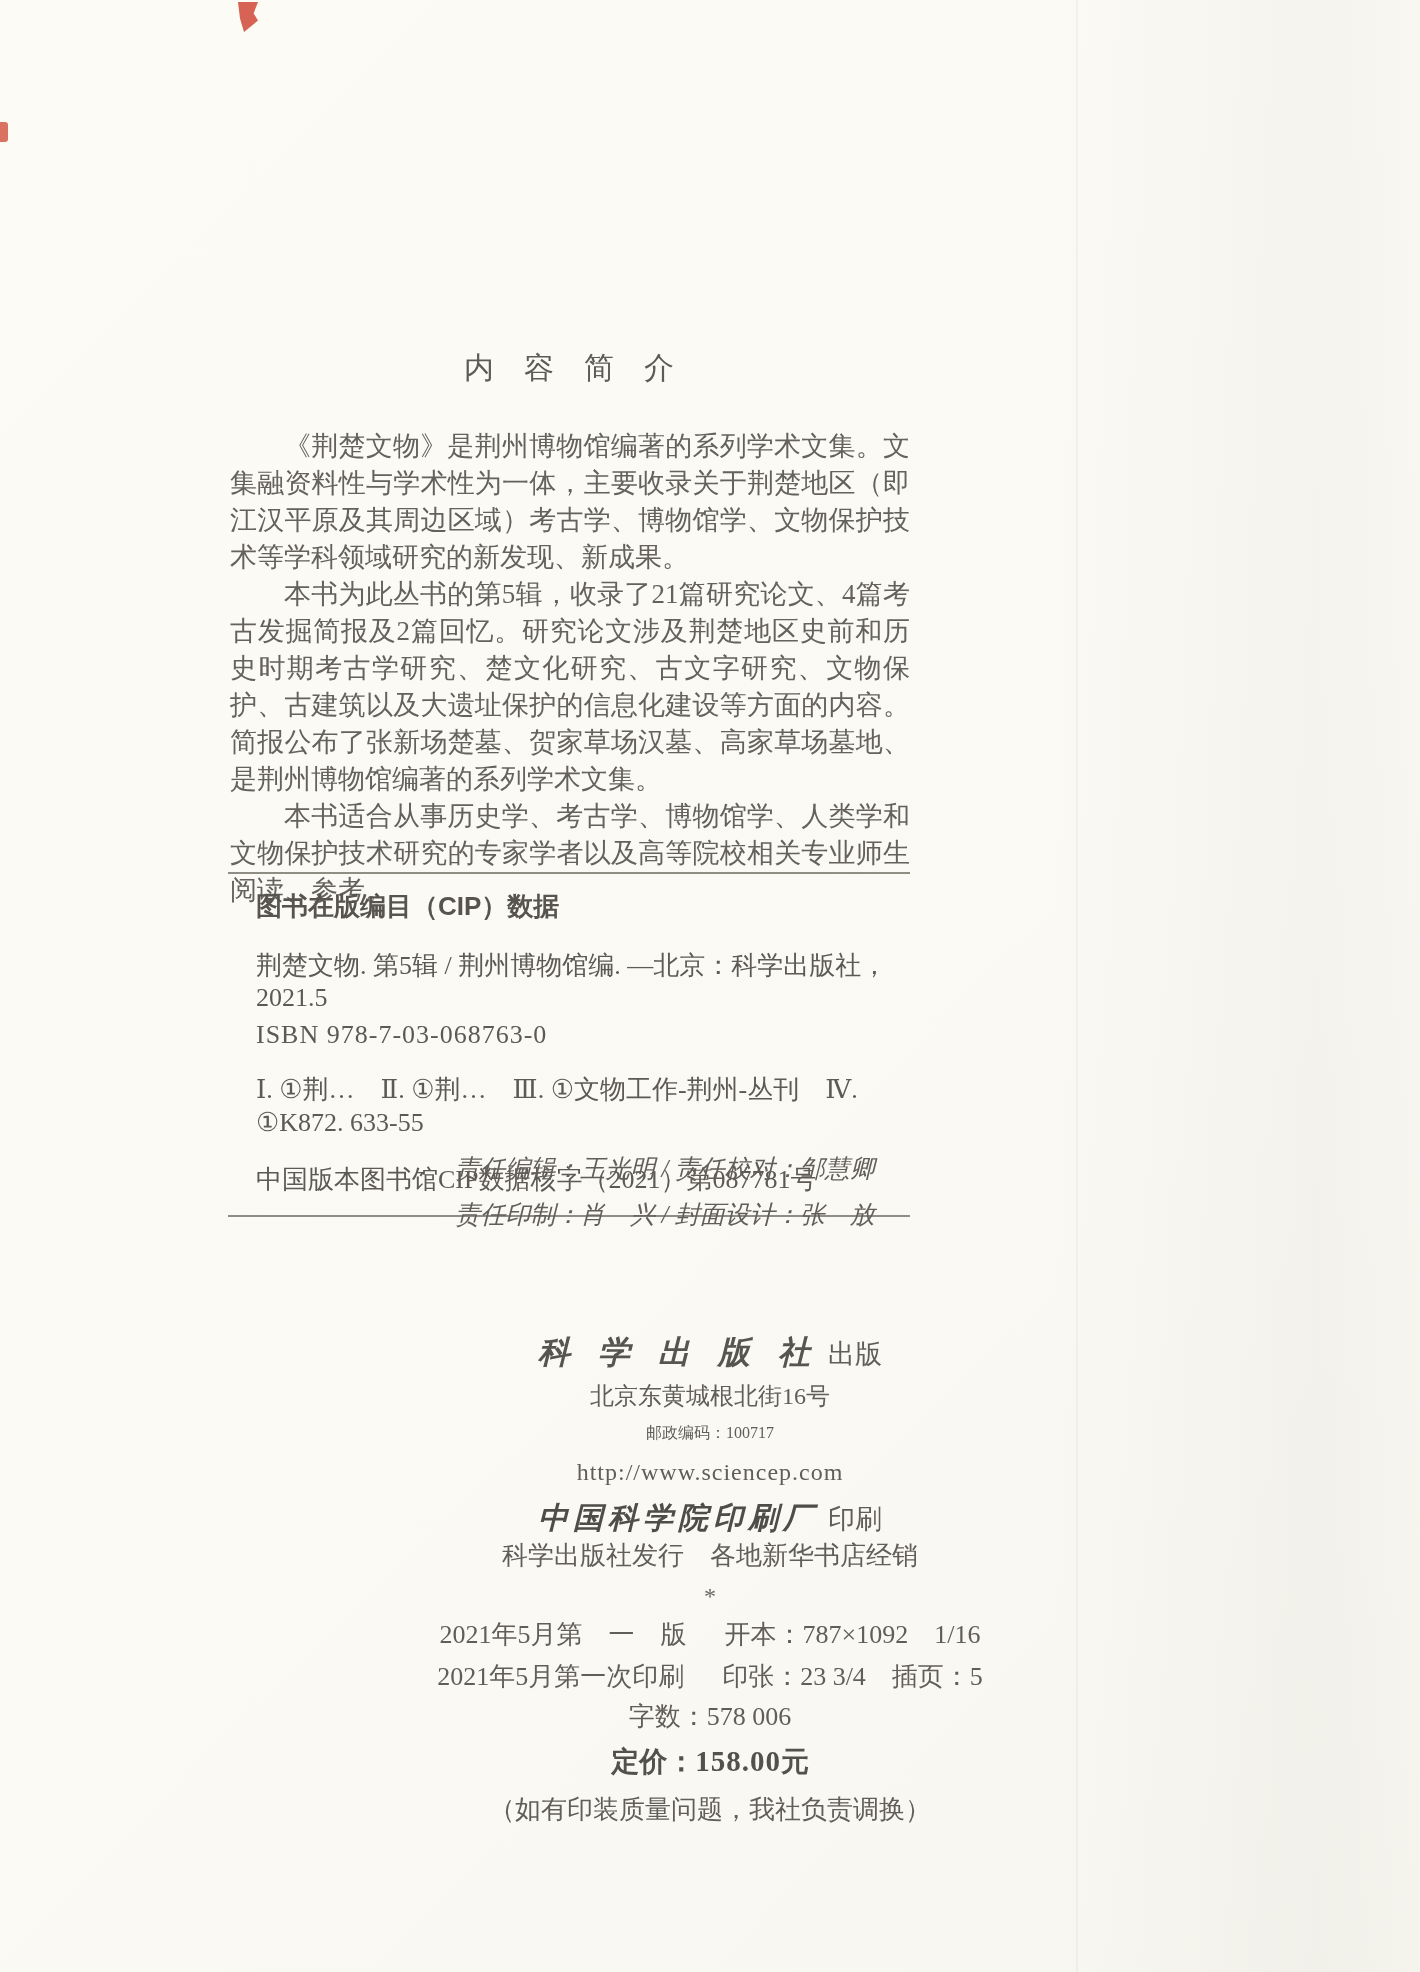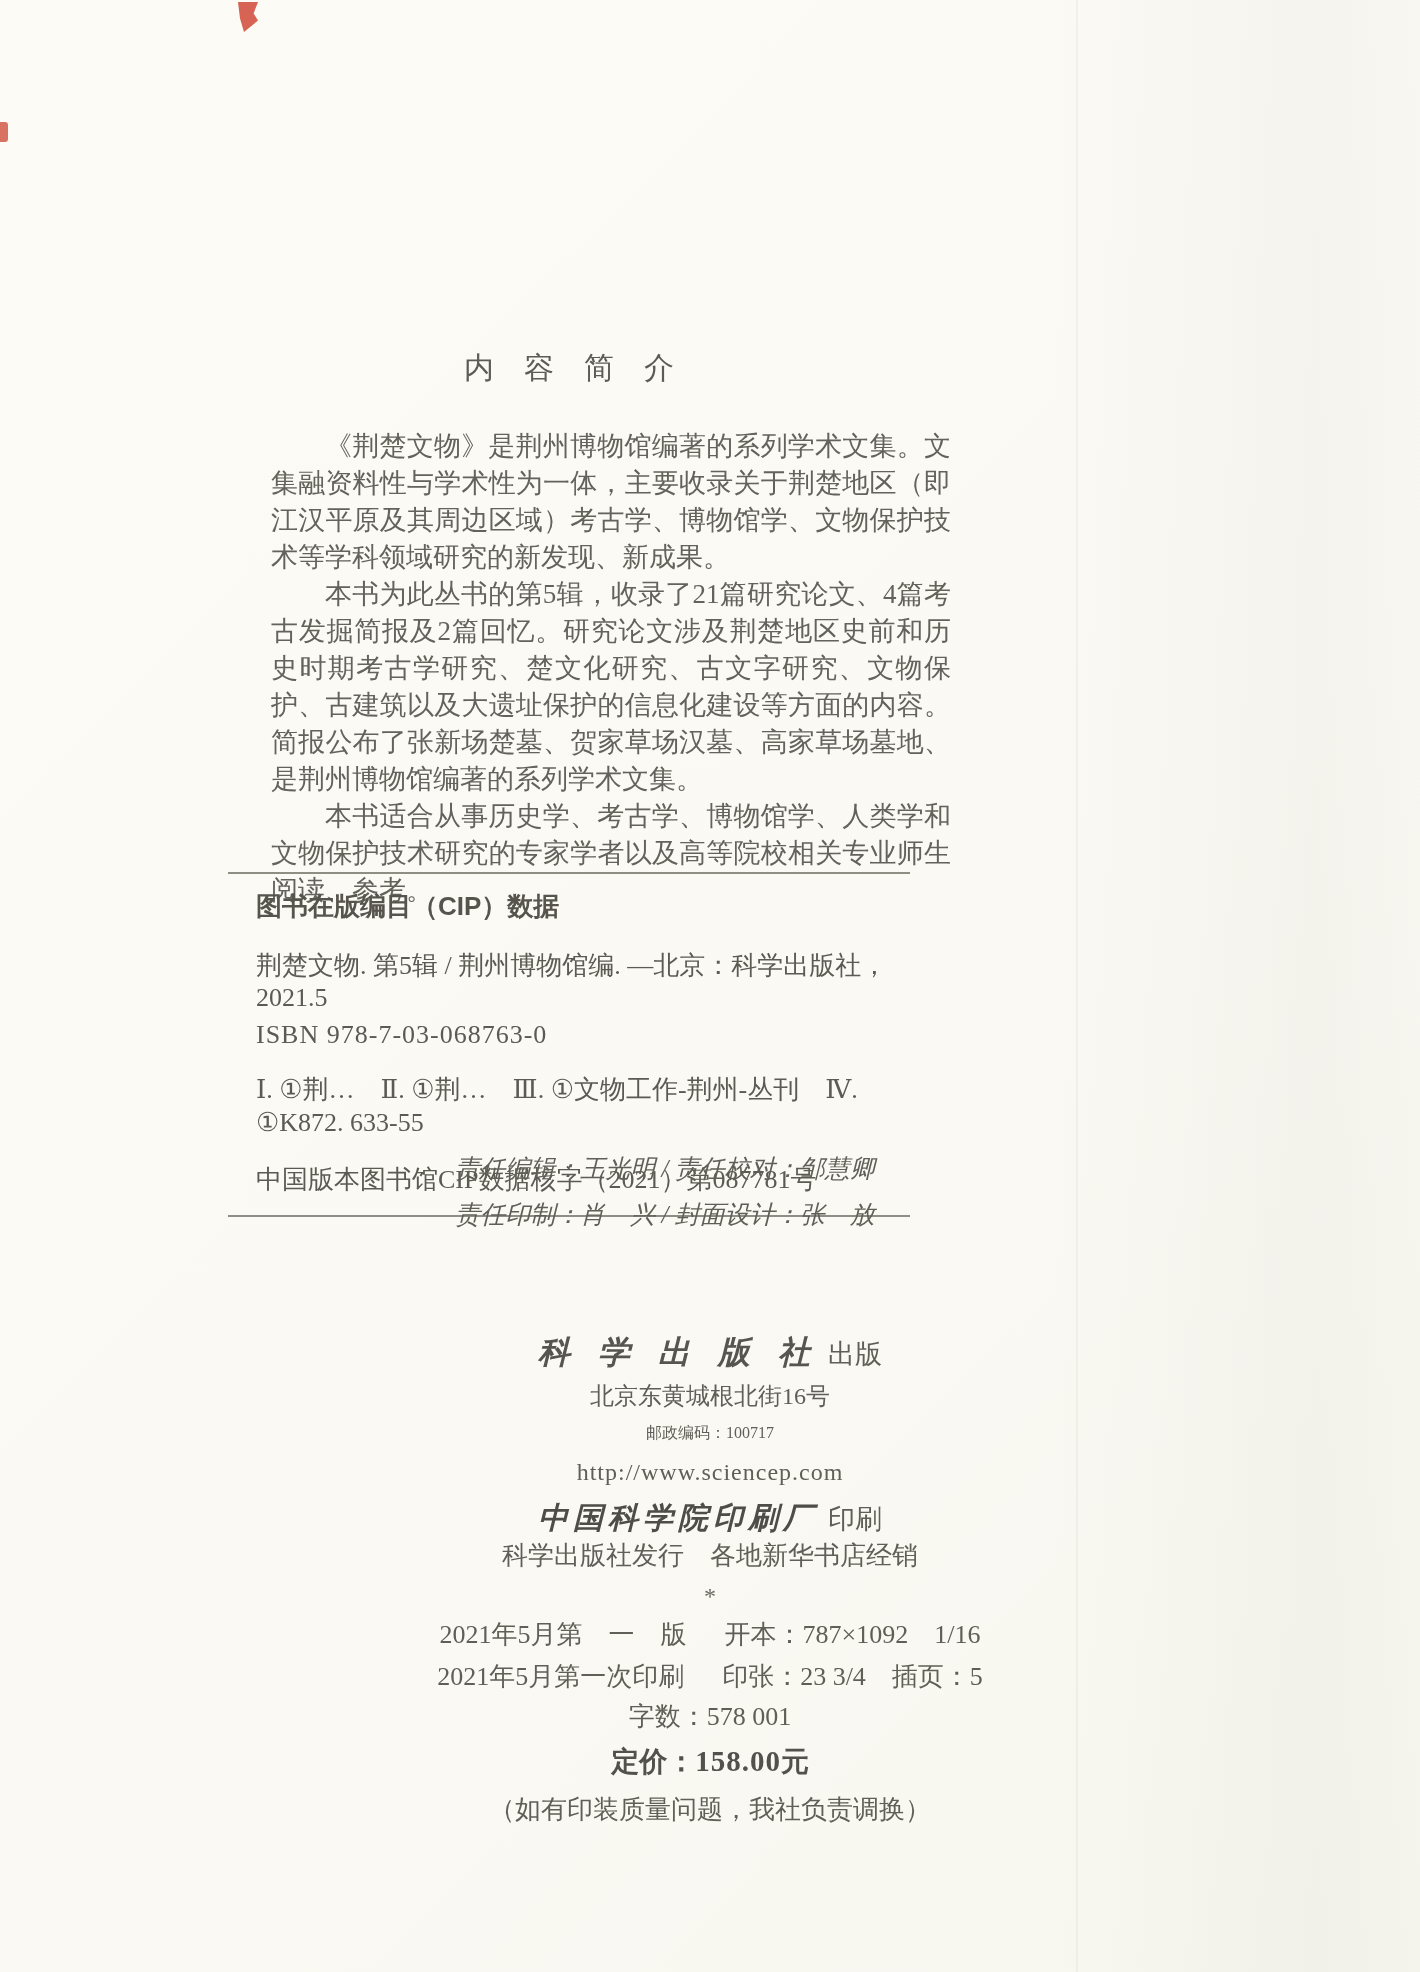--- a/index.html
+++ b/index.html
@@ -29,21 +29,21 @@
     position:absolute;left:0;top:122px;width:8px;height:20px;
     background:#d0503c;opacity:.8;border-radius:0 3px 3px 0;
   }
 
   .doc-title{
     position:absolute;top:348px;left:230px;width:678px;
     text-align:center;font-size:30px;color:#5d5b55;font-weight:400;
   }
   .intro{
     position:absolute;top:428px;left:230px;width:680px;
-    font-size:27px;line-height:37px;color:#64625b;text-align:justify;margin-left:41px;
+    font-size:27px;line-height:37px;color:#64625b;text-align:justify;
   }
   .intro p{margin:0;text-indent:2em;}
 
   .cip-box{
     position:absolute;top:872px;left:228px;width:682px;
     border-top:2px solid #8f8d84;border-bottom:2px solid #8f8d84;
     box-sizing:border-box;
     padding:15px 10px 18px 28px;
     color:#5c5a53;font-size:26px;
   }
@@ -133,19 +133,19 @@
     <div class="star-sep">*</div>
 
     <div class="colophon-line colophon-flex">
       <span>2021年5月第　一　版</span>
       <span>开本：787×1092　1/16</span>
     </div>
     <div class="colophon-line colophon-flex">
       <span>2021年5月第一次印刷</span>
       <span>印张：23 3/4　插页：5</span>
     </div>
-    <div class="word-count">字数：578 001</div>
+    <div class="word-count">字数：578 006</div>
     <div class="price-line">
       <span>定价：</span><span class="price-value">158.00</span><span>元</span>
     </div>
     <div class="notice">（如有印装质量问题，我社负责调换）</div>
   </div>
 </div>
 
 </body></html>

